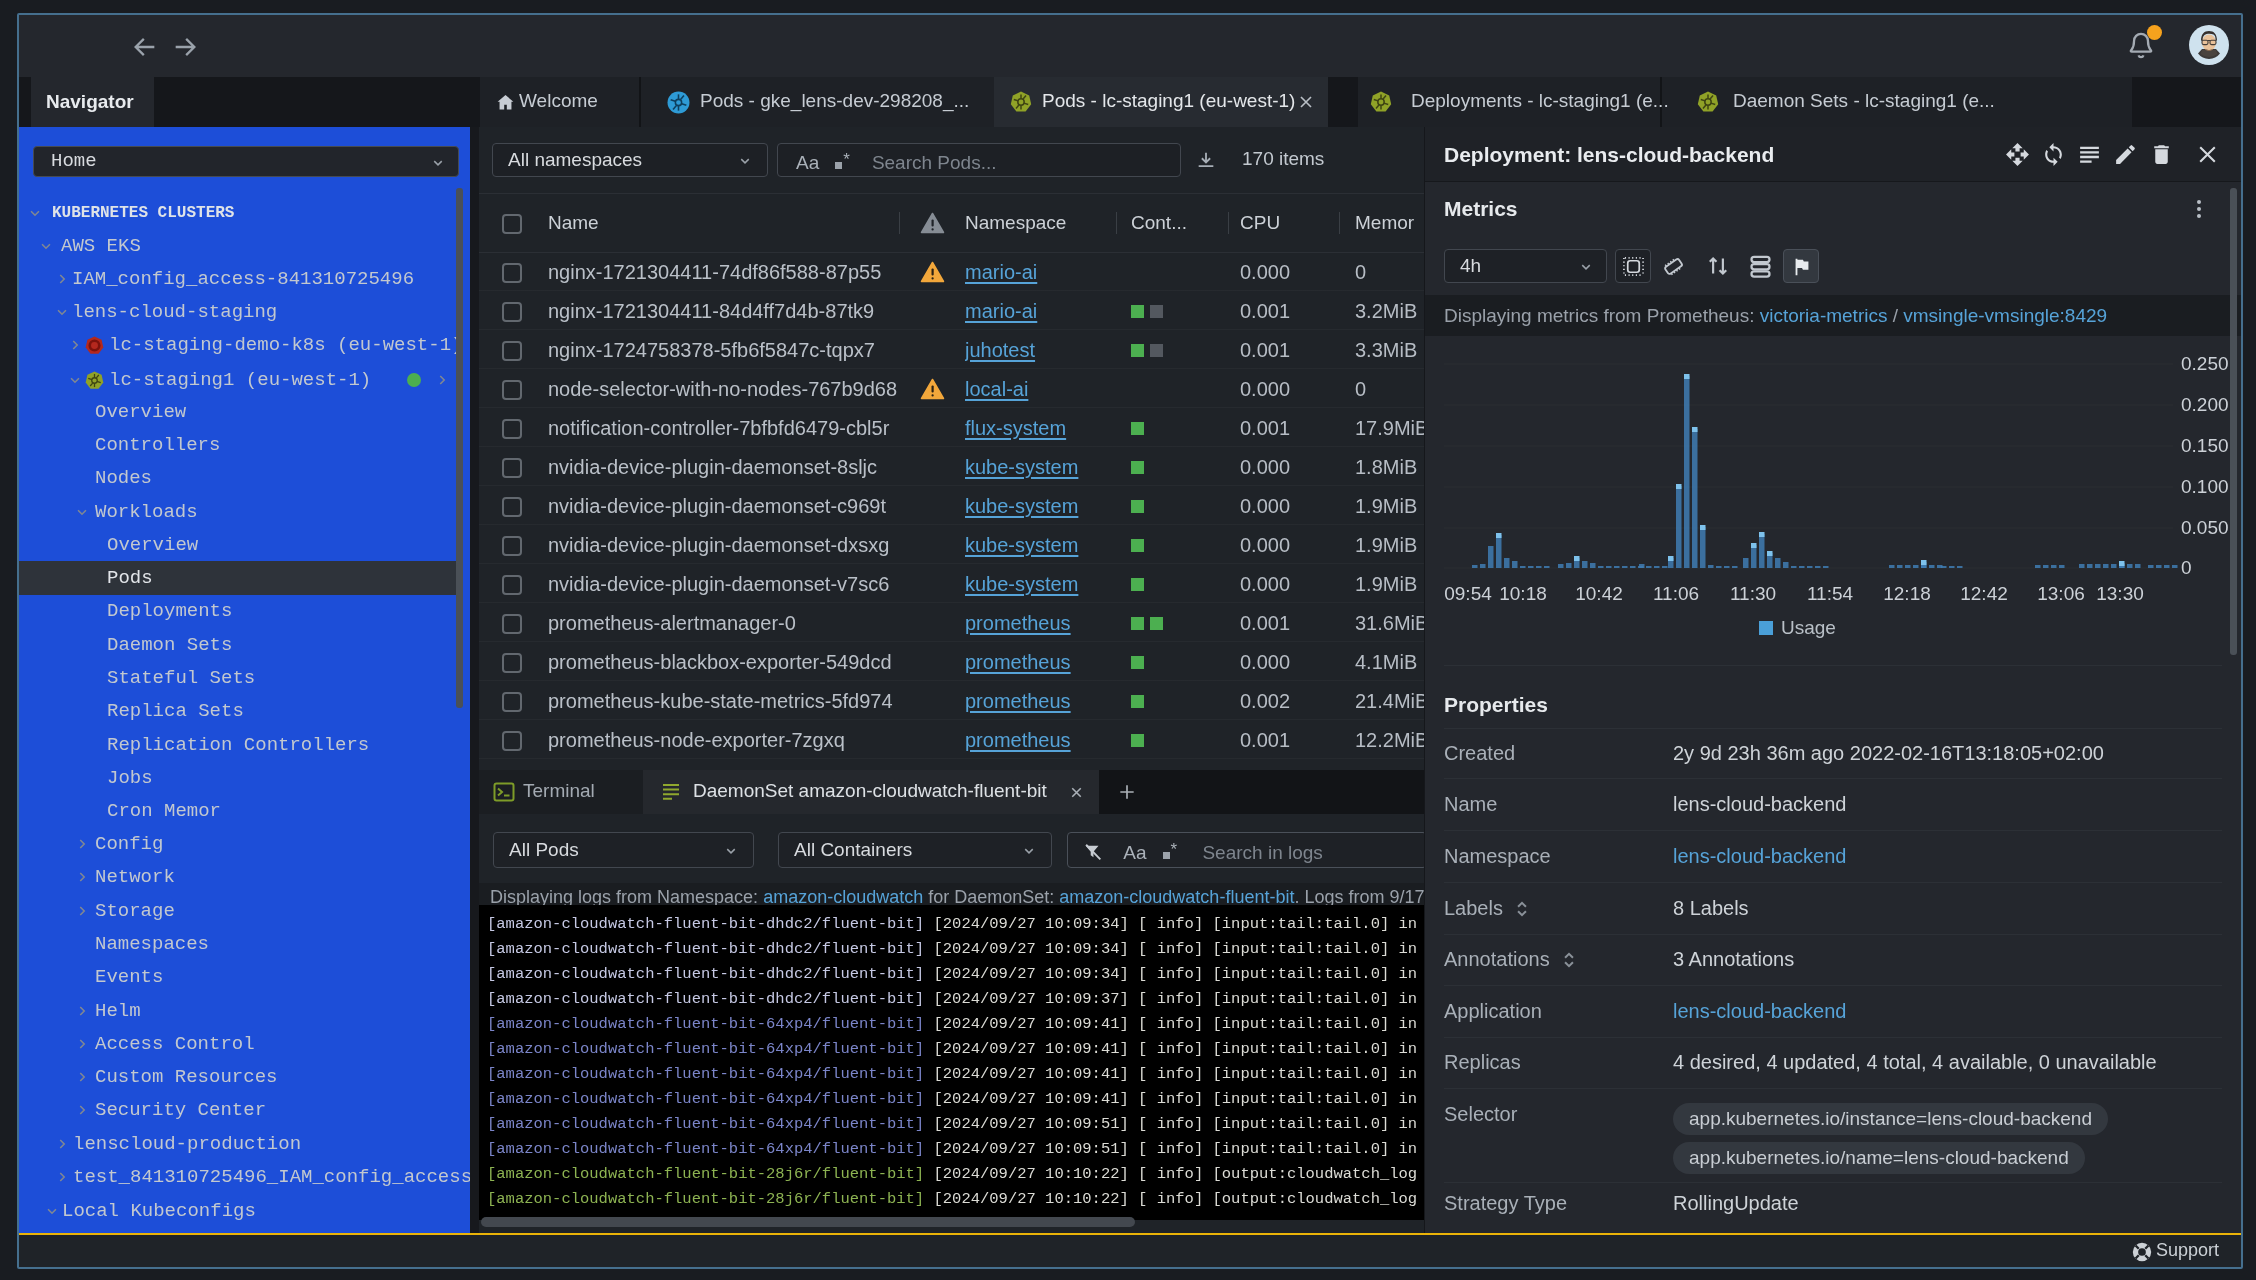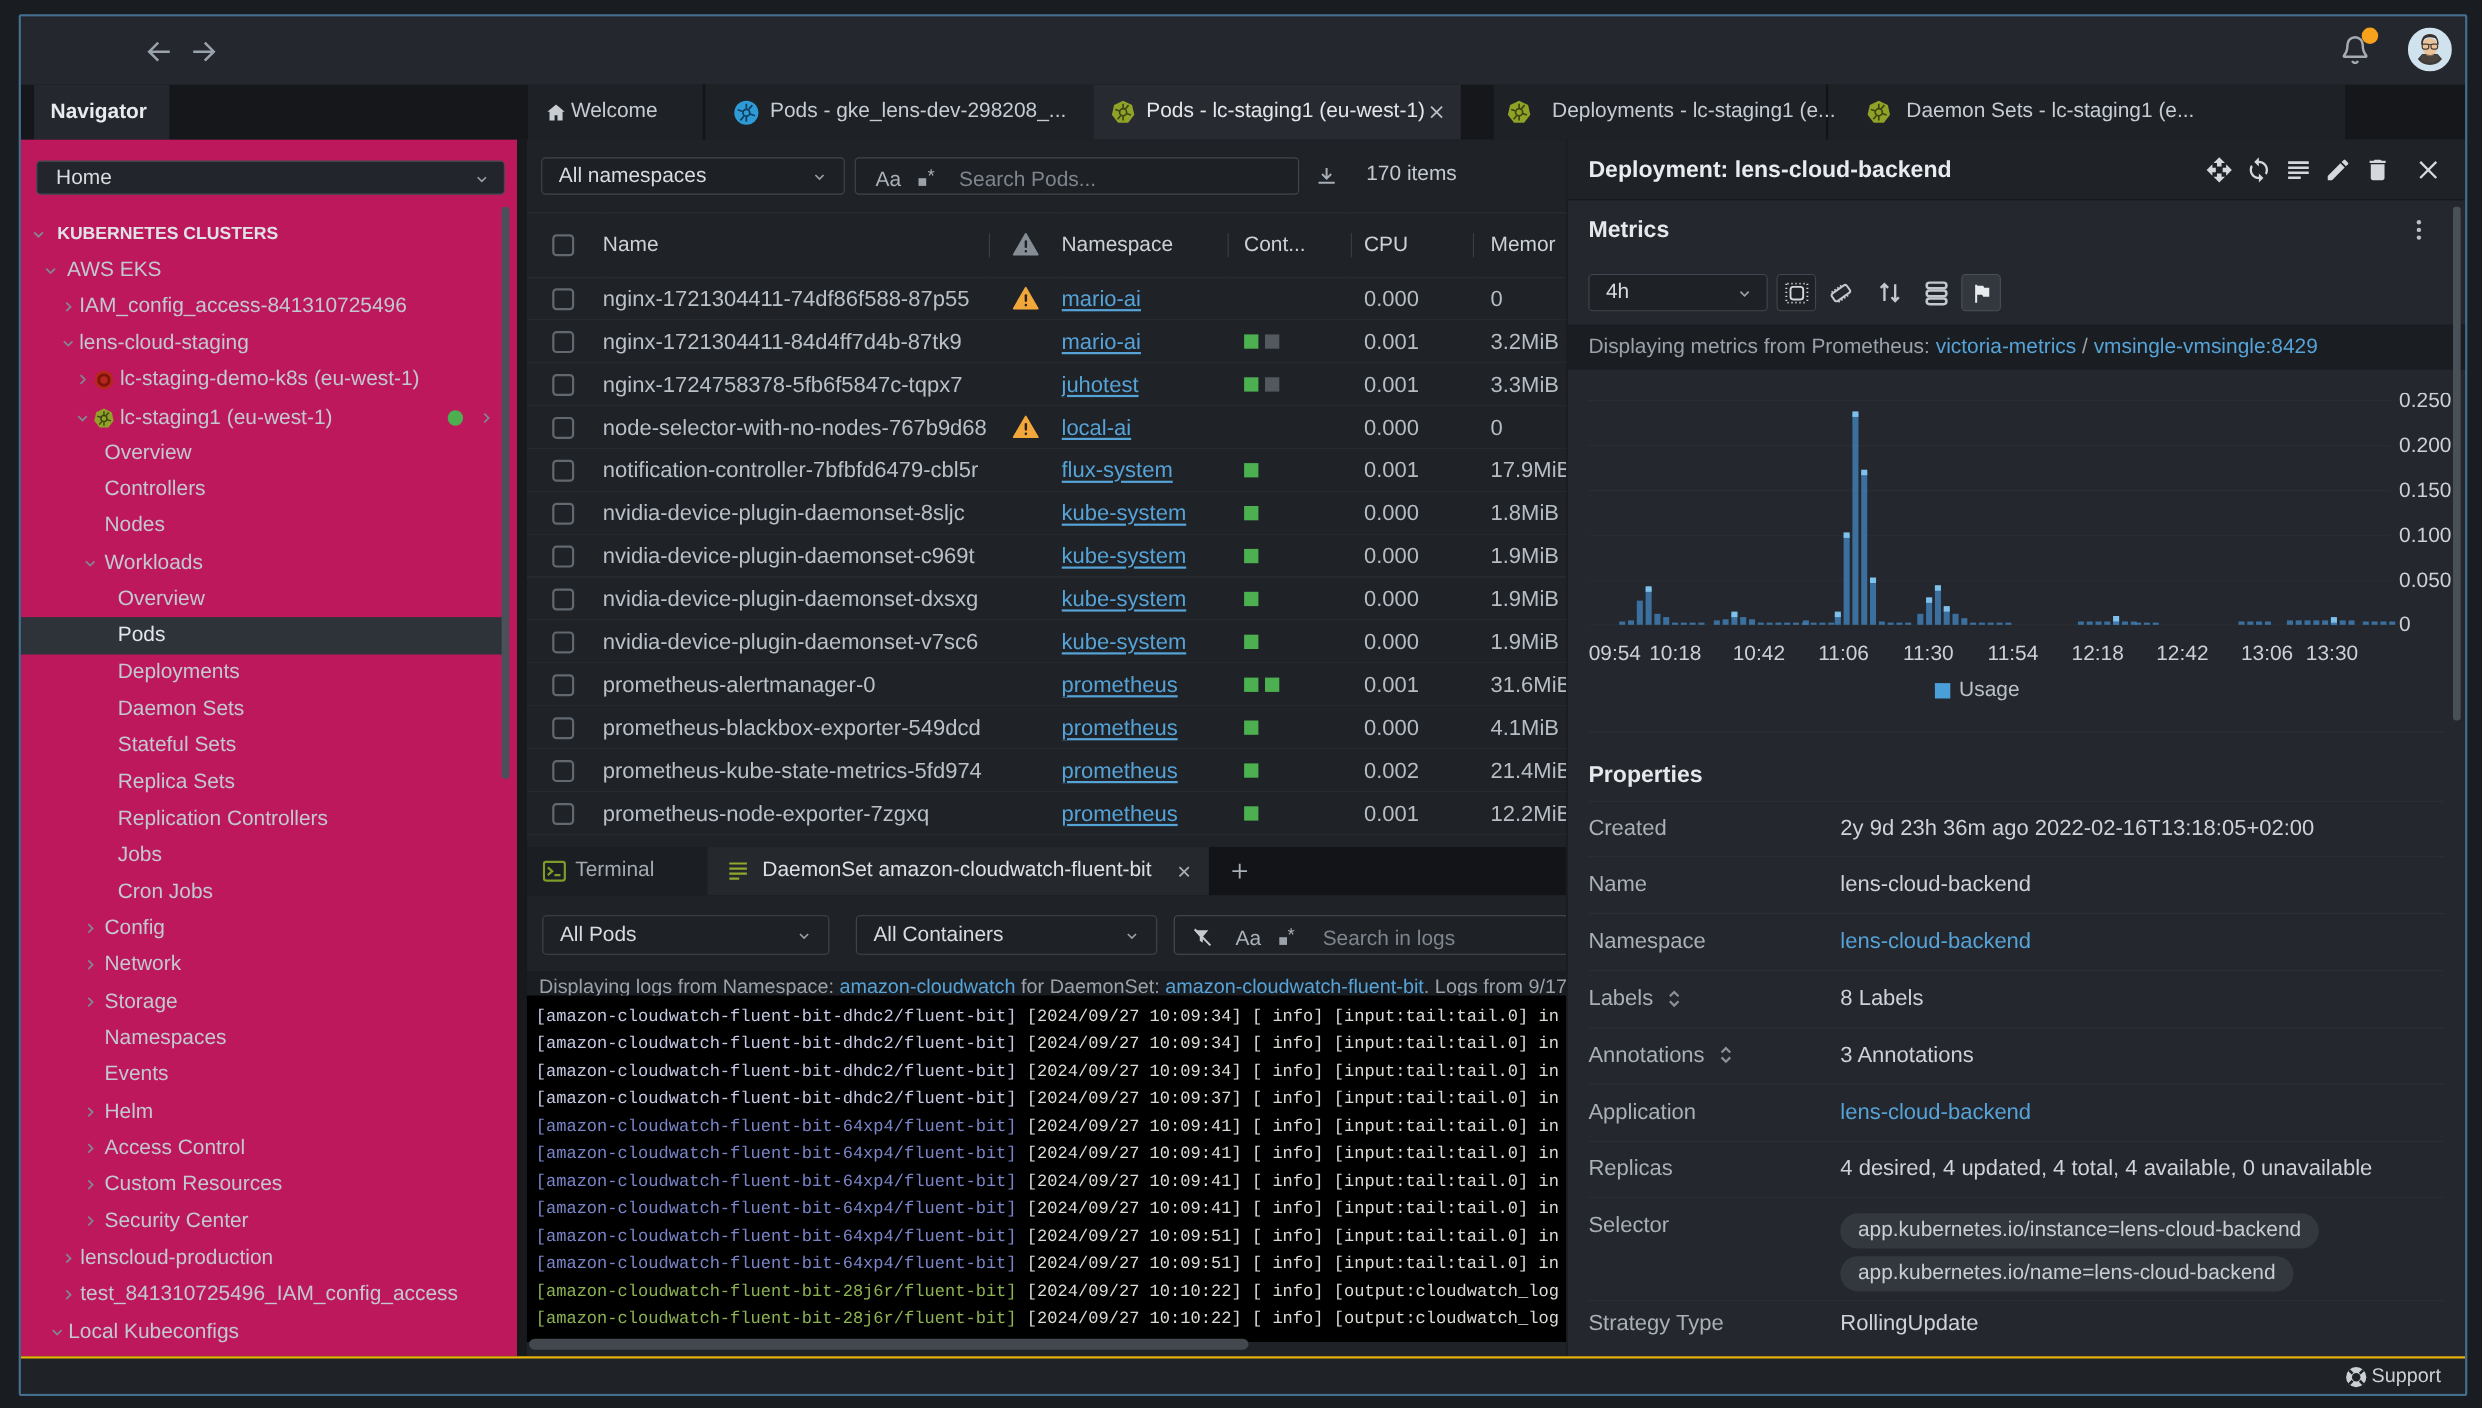--- a/index.html
+++ b/index.html
@@ -8,21 +8,21 @@
 .abs { position:absolute; }
 
 #topbar { position:absolute; left:0; top:0; width:100%; height:64px; background:#24272d; }
 .navarrow { position:absolute; top:18px; width:28px; height:28px; color:#9aa2ab; }
 
 #tabstrip { position:absolute; left:0; top:62px; width:100%; height:50px; background:#15171b; }
 .tab { position:absolute; top:0; height:50px; display:flex; align-items:center; color:#c6ccd3; font-size:19px; }
 #navtab { left:12px; width:123px; background:#24272d; color:#e8ebee; font-weight:bold; padding-left:15px; font-size:19px; }
 .tabsep { position:absolute; top:0; width:2px; height:50px; background:#121417; }
 
-#sidebar { position:absolute; left:0; top:112px; width:451px; height:1106px; background:#be185d; }
+#sidebar { position:absolute; left:0; top:112px; width:451px; height:1106px; background:#1d4ed8;font-family:Liberation Mono, monospace; }
 #homesel { position:absolute; left:14px; top:19px; width:426px; height:31px; border:1px solid #454b53; border-radius:4px; background:#22252b; color:#d8dbdf; font-size:19px; line-height:29px; padding-left:17px; }
 .selchev { position:absolute; top:50%; margin-top:-5px; width:12px; height:12px; }
 .ti { position:absolute; left:0; width:438px; height:34px; line-height:34px; color:#c2c8cf; font-size:19px; white-space:nowrap; }
 .ti .lbl { position:absolute; top:0; }
 .ti .chev { position:absolute; top:10px; width:14px; height:14px; color:#818892; }
 .ti .kicon { position:absolute; top:8px; width:19px; height:19px; }
 #row-pods { background:#2e333a; color:#e2e5e9; }
 
 #midsep { position:absolute; left:451px; top:112px; width:9px; height:1106px; background:#17191d; }
 #middle { position:absolute; left:460px; top:112px; width:945px; height:1106px; background:#1f2328; overflow:hidden; }
@@ -245,21 +245,21 @@
 <div class="ti" style="top:567px;">
         <span class="lbl" style="left:88px">Replica Sets</span>
       </div>
 <div class="ti" style="top:601px;">
         <span class="lbl" style="left:88px">Replication Controllers</span>
       </div>
 <div class="ti" style="top:634px;">
         <span class="lbl" style="left:88px">Jobs</span>
       </div>
 <div class="ti" style="top:667px;">
-        <span class="lbl" style="left:88px">Cron Jobs</span>
+        <span class="lbl" style="left:88px">Cron Memor</span>
       </div>
 <div class="ti" style="top:700px;">
         <svg class="chev" style="left:56px" viewBox="0 0 16 16" fill="none" stroke="currentColor" stroke-width="1.8">
           <path d="M6 3.5 L10.5 8 L6 12.5"></path>
         </svg>
         <span class="lbl" style="left:76px">Config</span>
       </div>
 <div class="ti" style="top:733px;">
         <svg class="chev" style="left:56px" viewBox="0 0 16 16" fill="none" stroke="currentColor" stroke-width="1.8">
           <path d="M6 3.5 L10.5 8 L6 12.5"></path>

